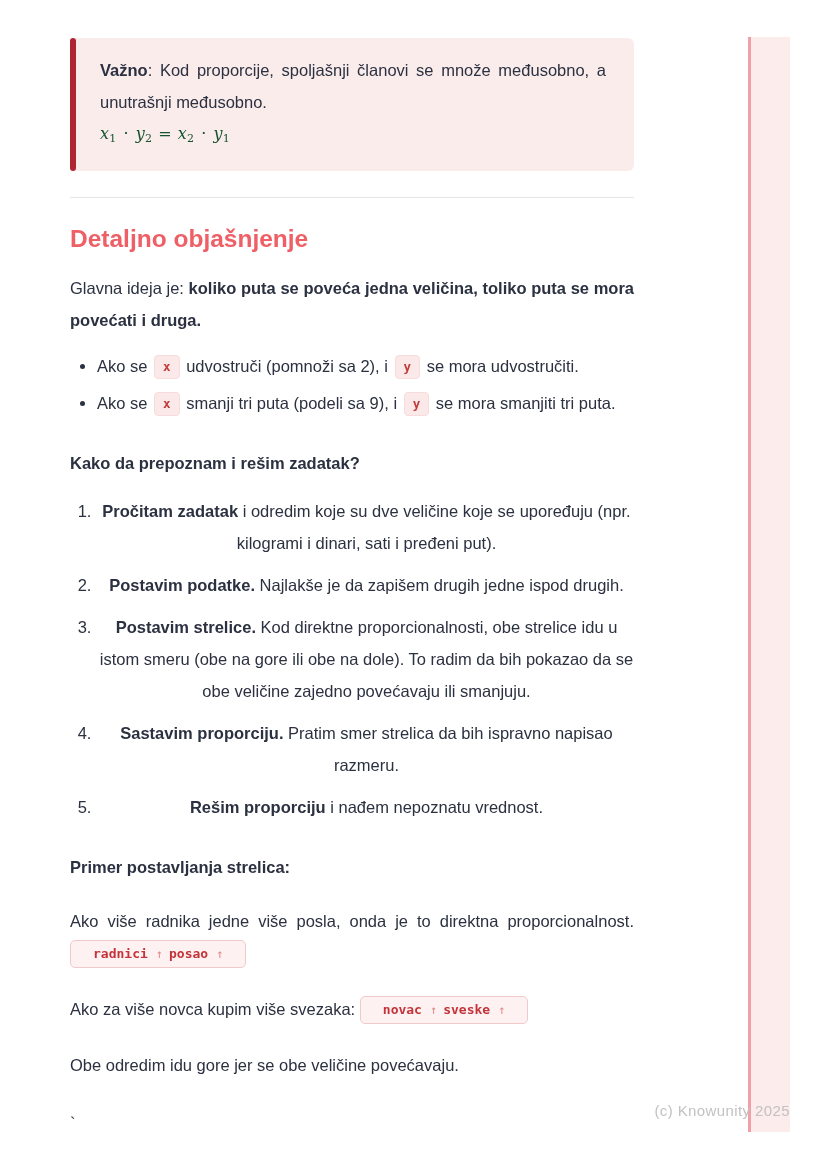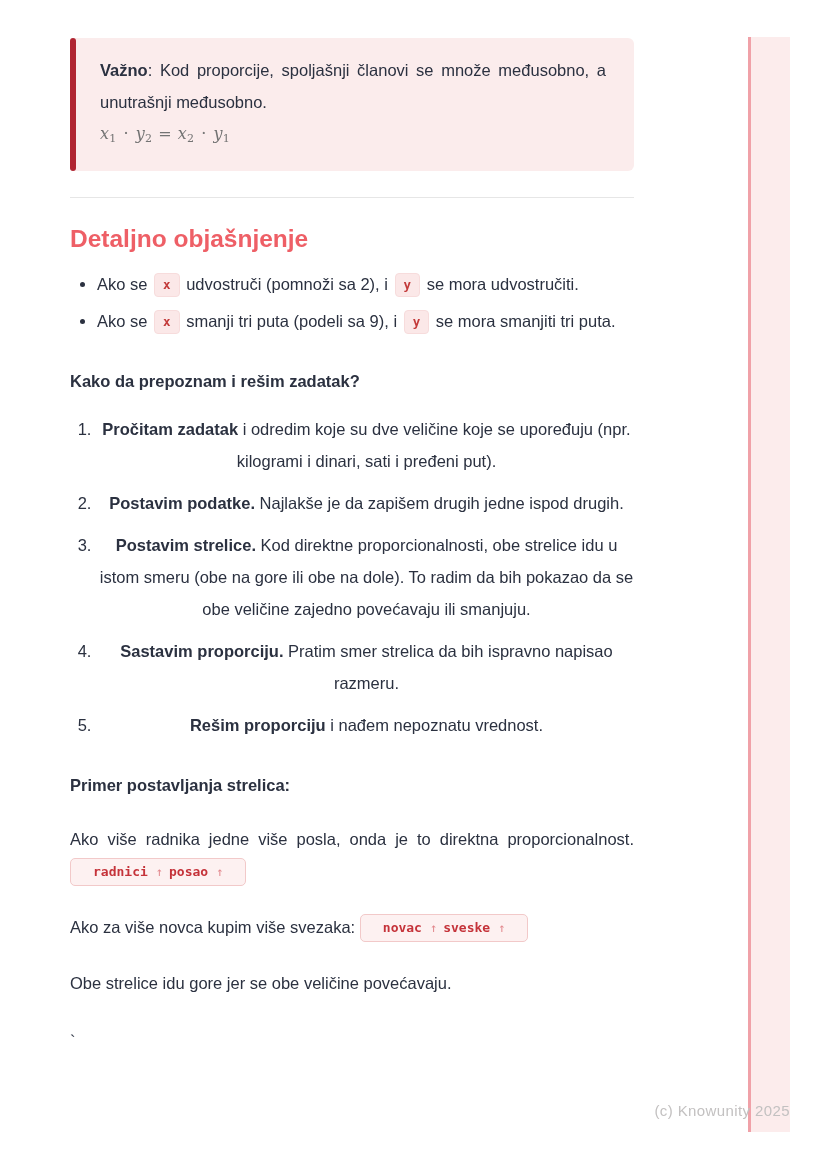--- a/index.html
+++ b/index.html
@@ -34,21 +34,21 @@
     left: 0; top: 0; bottom: 0;
     width: 6px;
     background: #b02532;
     border-radius: 4px;
   }
   .callout b { font-weight: bold; }
   .math {
     display: block;
     font-family: "DejaVu Serif", serif;
     font-size: 16px;
-    color: #737373;
+    color: #14532d;
     text-align: left;
     letter-spacing: 0.2px;
   }
   .math i { font-style: italic; }
   .math sub { font-size: 11px; vertical-align: -3px; }
   .mdot { margin: 0 7px; }
   .meq  { margin: 0 6px; }
 
   .divider {
     border: none;
@@ -137,20 +137,21 @@
     <div class="callout">
       <span class="callout-bar"></span>
       <p><b>Važno</b><span>: Kod proporcije, spoljašnji članovi se množe međusobno, a unutrašnji međusobno.</span></p>
       <span class="math"><i>x</i><sub>1</sub><span class="mdot">·</span><i>y</i><sub>2</sub><span class="meq">=</span><i>x</i><sub>2</sub><span class="mdot">·</span><i>y</i><sub>1</sub></span>
     </div>
 
     <hr class="divider">
 
     <h2 class="section-title">Detaljno objašnjenje</h2>
 
+    <p class="body-para justify"><span>Glavna ideja je: </span><strong>koliko puta se poveća jedna veličina, toliko puta se mora povećati i druga.</strong></p>
 
     <ul class="bullet-list">
       <li>
         <span>Ako se</span>
         <span class="inline-code">x</span>
         <span>udvostruči (pomnoži sa 2), i</span>
         <span class="inline-code">y</span>
         <span>se mora udvostručiti.</span>
       </li>
       <li>
@@ -177,21 +178,21 @@
     <p class="body-para justify" style="margin-top:22px;">
       <span>Ako više radnika jedne više posla, onda je to direktna proporcionalnost.</span>
       <span class="arrow-badge"><span class="cb-word">radnici</span><span class="cb-arrow">↑</span><span class="cb-word">posao</span><span class="cb-arrow">↑</span></span>
     </p>
 
     <p class="body-para" style="margin-top:24px;">
       <span>Ako za više novca kupim više svezaka:</span>
       <span class="arrow-badge"><span class="cb-word">novac</span><span class="cb-arrow">↑</span><span class="cb-word">sveske</span><span class="cb-arrow">↑</span></span>
     </p>
 
-    <p class="body-para" style="margin-top:24px;">Obe strelice idu gore jer se obe veličine povećavaju.</p>
+    <p class="body-para" style="margin-top:24px;">Obe odredim idu gore jer se obe veličine povećavaju.</p>
 
     <p class="stray">`</p>
 
   </div>
 
   <div class="side-strip"></div>
 
   <div class="footer-note">(c) Knowunity 2025</div>
 
 </div>

